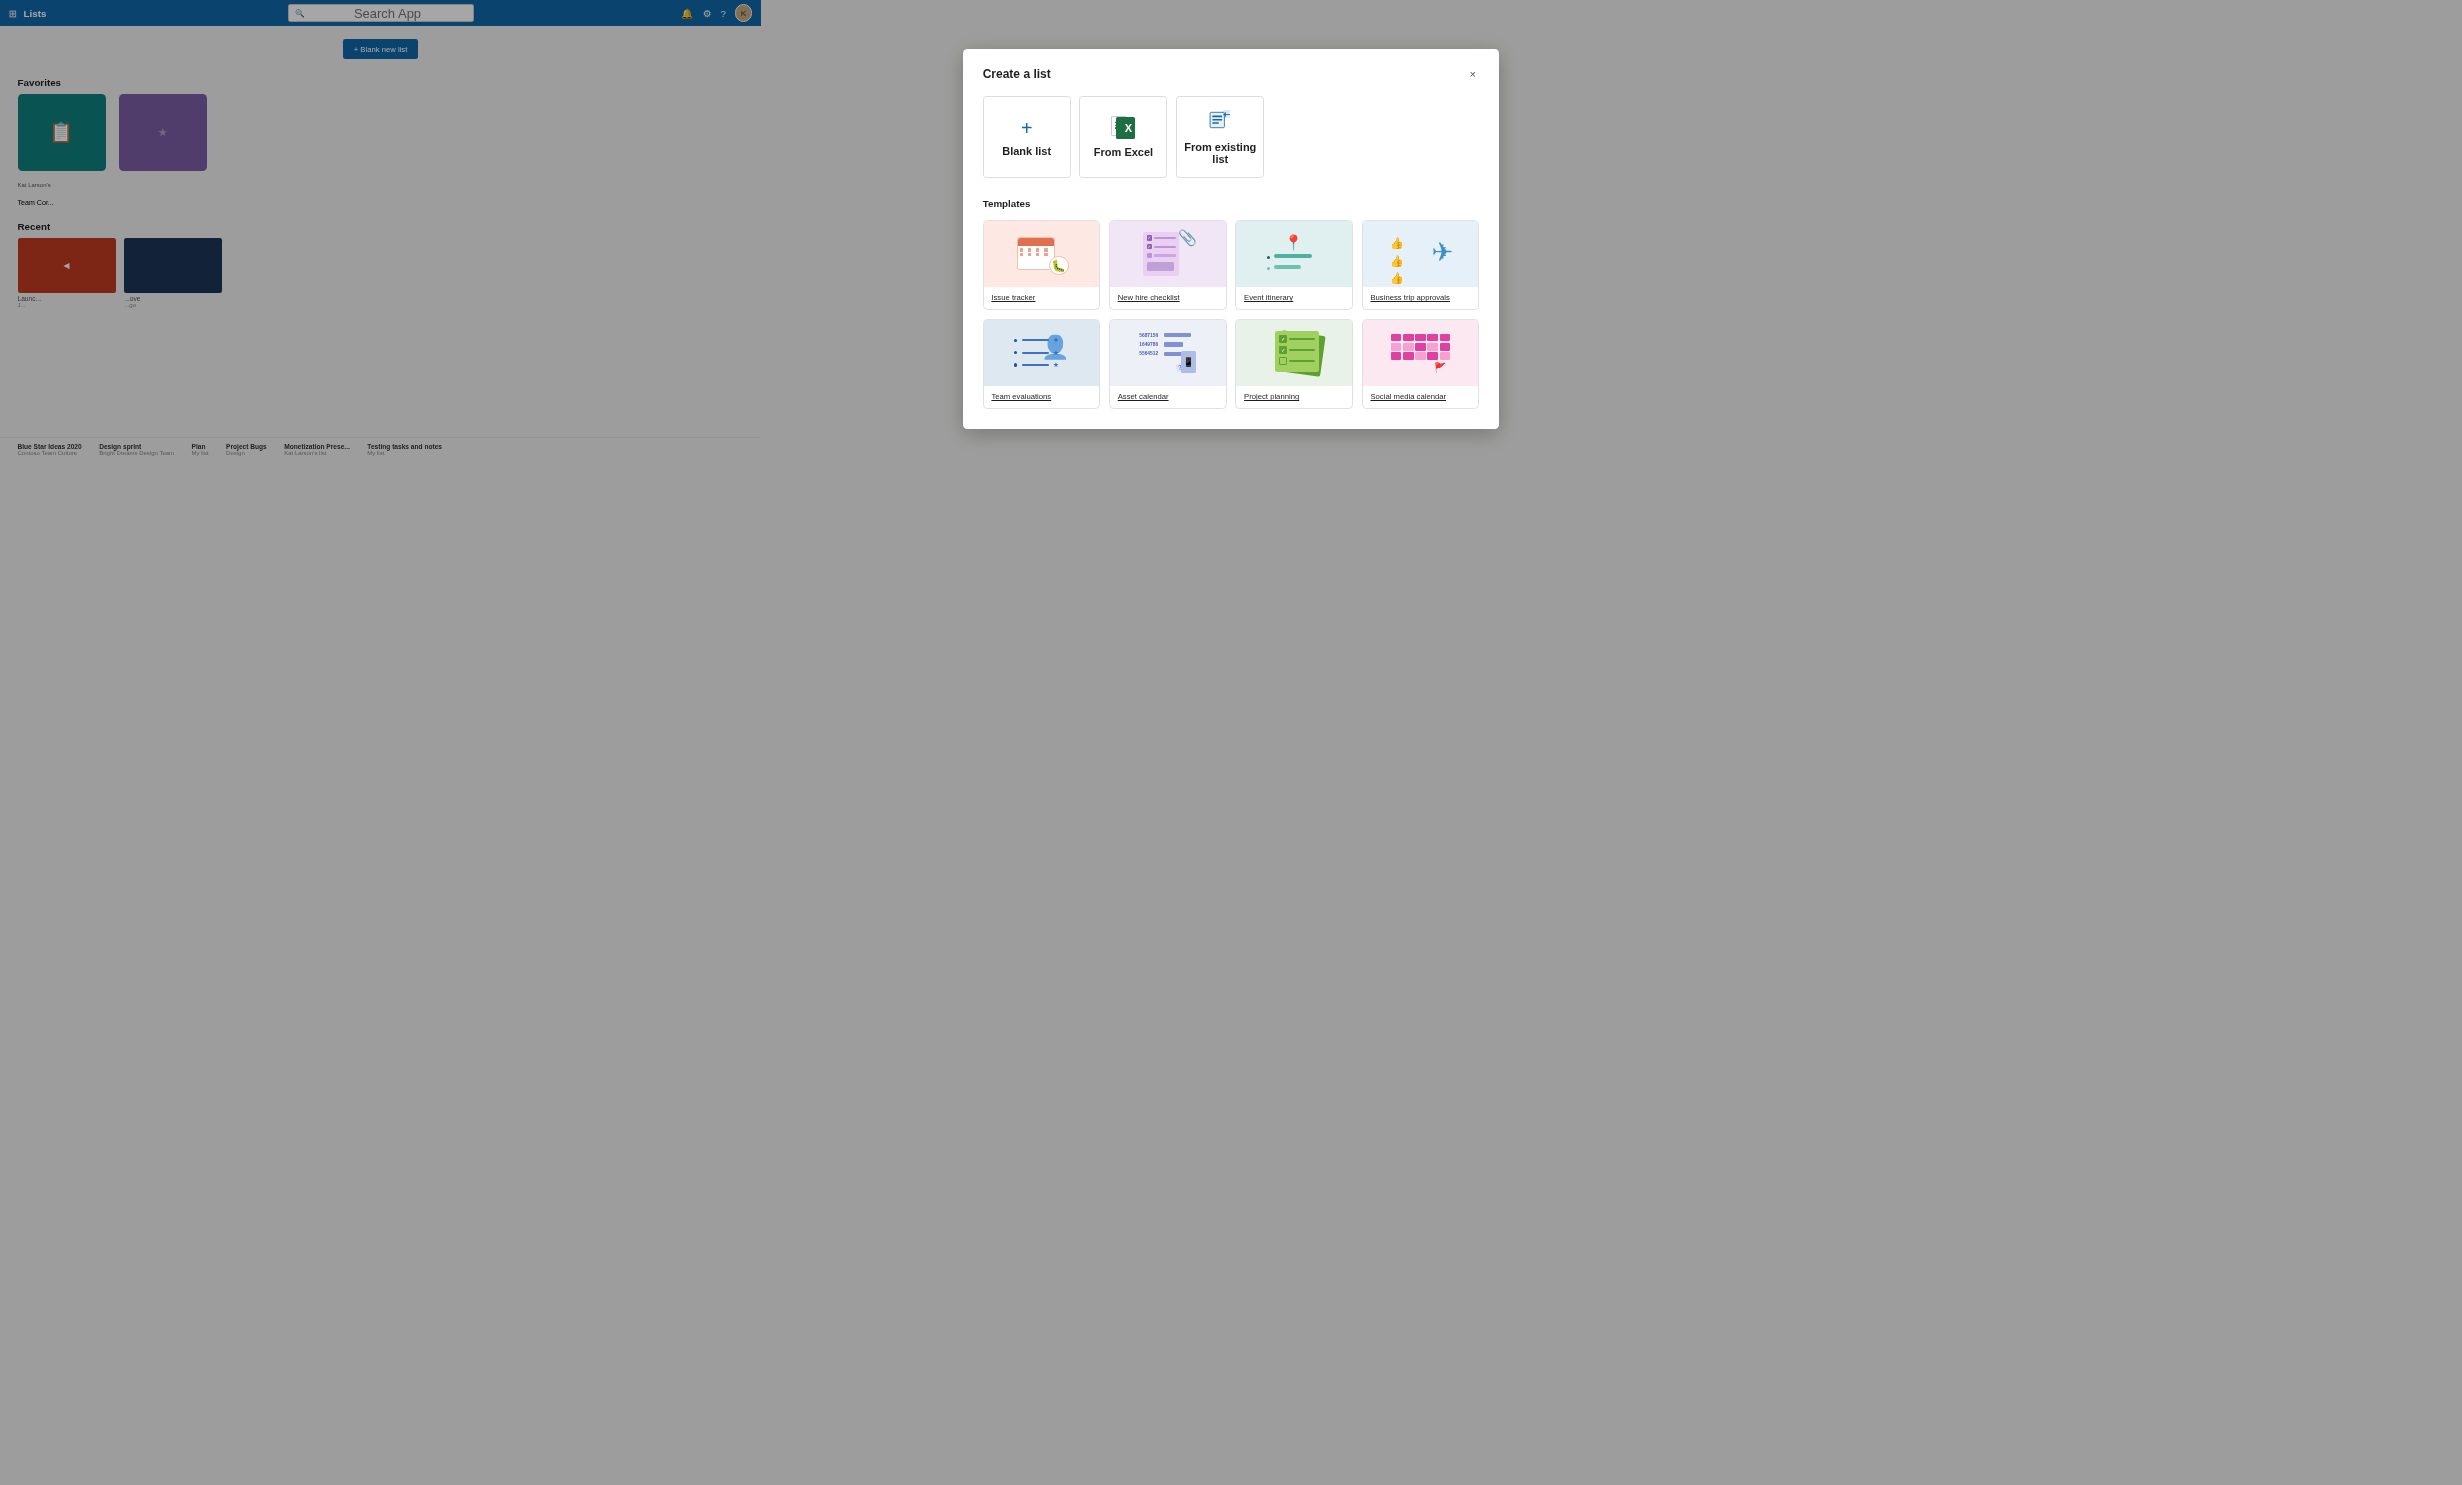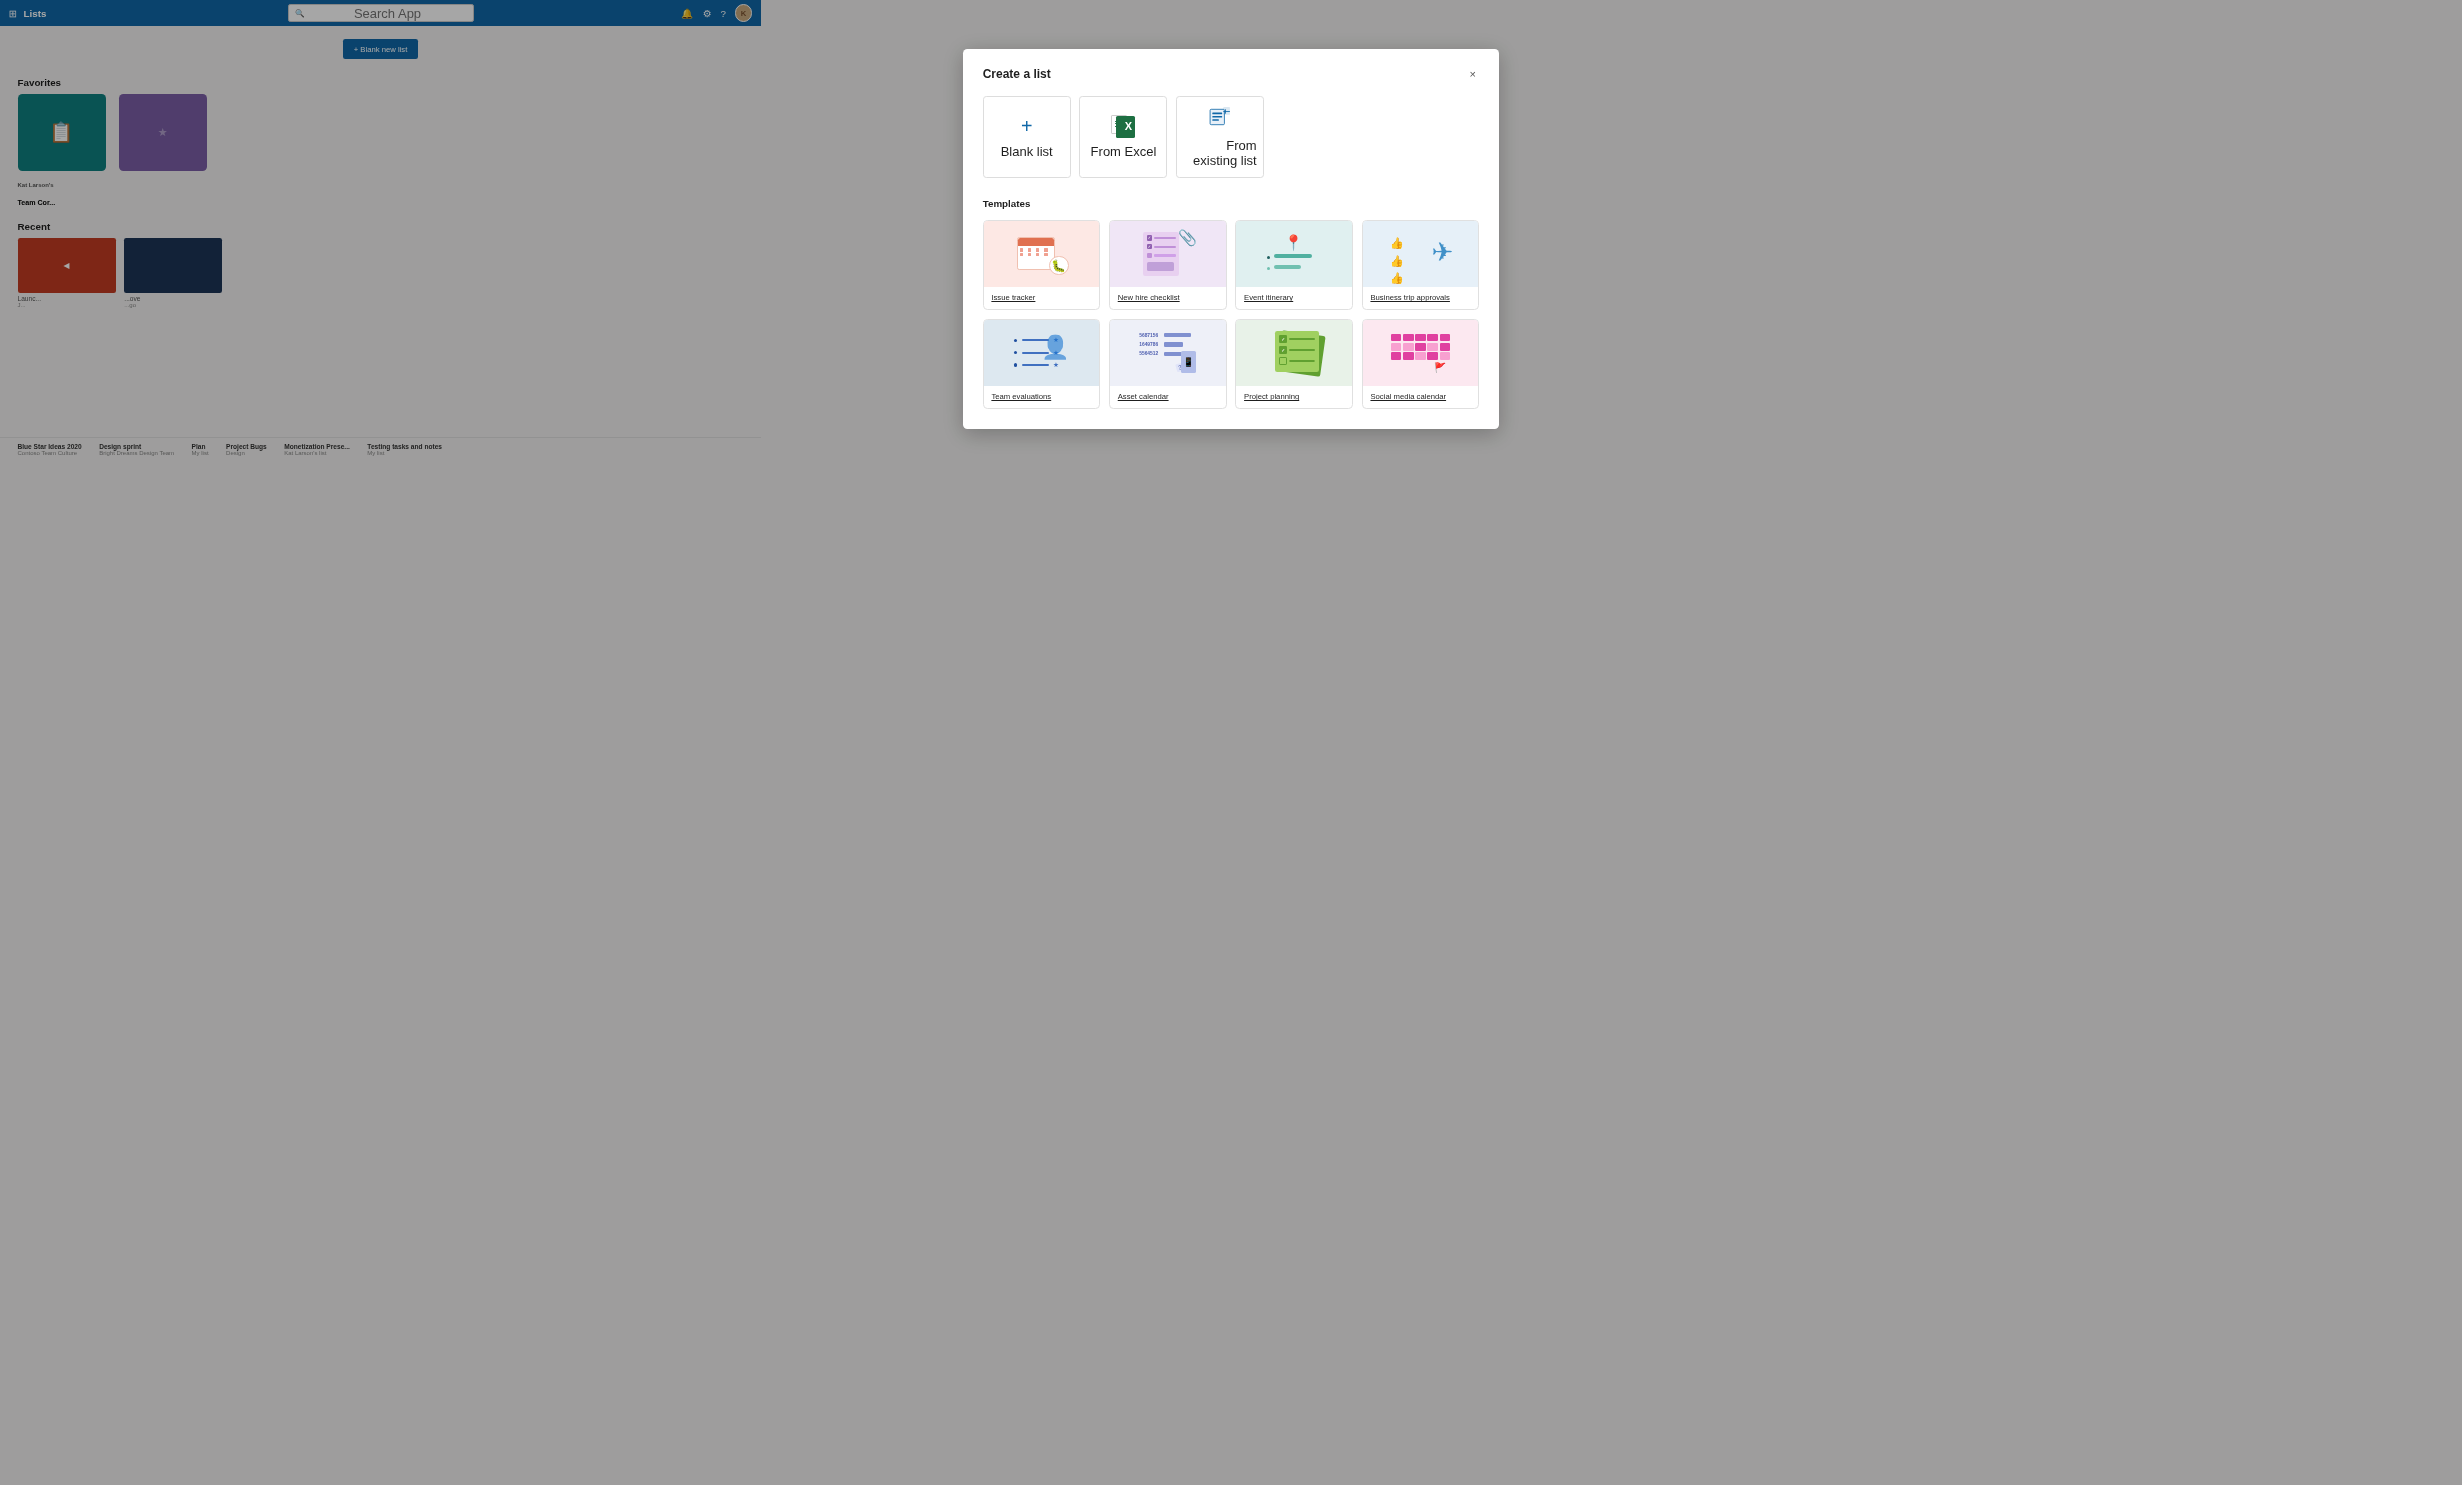--- a/index.html
+++ b/index.html
@@ -129,21 +129,21 @@
     .card-teal { background: #0f8080; }
     .card-purple { background: #7b5ea7; }
 
     .card-label {
       font-size: 6.6px;
       color: #555;
       margin-top: 2.2px;
     }
     .card-title-sm {
       font-size: 7.1px;
-      font-weight: 700;
+      font-weight: 400;
       margin-top: 9px;
     }
 
     
     .recent-items {
       display: flex;
       gap: 8.8px;
     }
     .recent-card {
       width: 98px;
@@ -232,24 +232,24 @@
       display: flex;
       flex-direction: column;
       align-items: center;
       justify-content: center;
       gap: 5.5px;
       cursor: pointer;
       transition: box-shadow 0.15s;
       padding: 6.6px;
     }
     .create-option-label {
-      font-size: 13px;
-      font-weight: 400;
+      font-size: 11px;
+      font-weight: 700;
       color: #1f1f1f;
-      text-align: right;
+      text-align: center;
     }
 
     
     .templates-title {
       font-size: 9.8px;
       font-weight: 600;
       color: #1f1f1f;
       margin-bottom: 11px;
     }
     .templates-grid {

